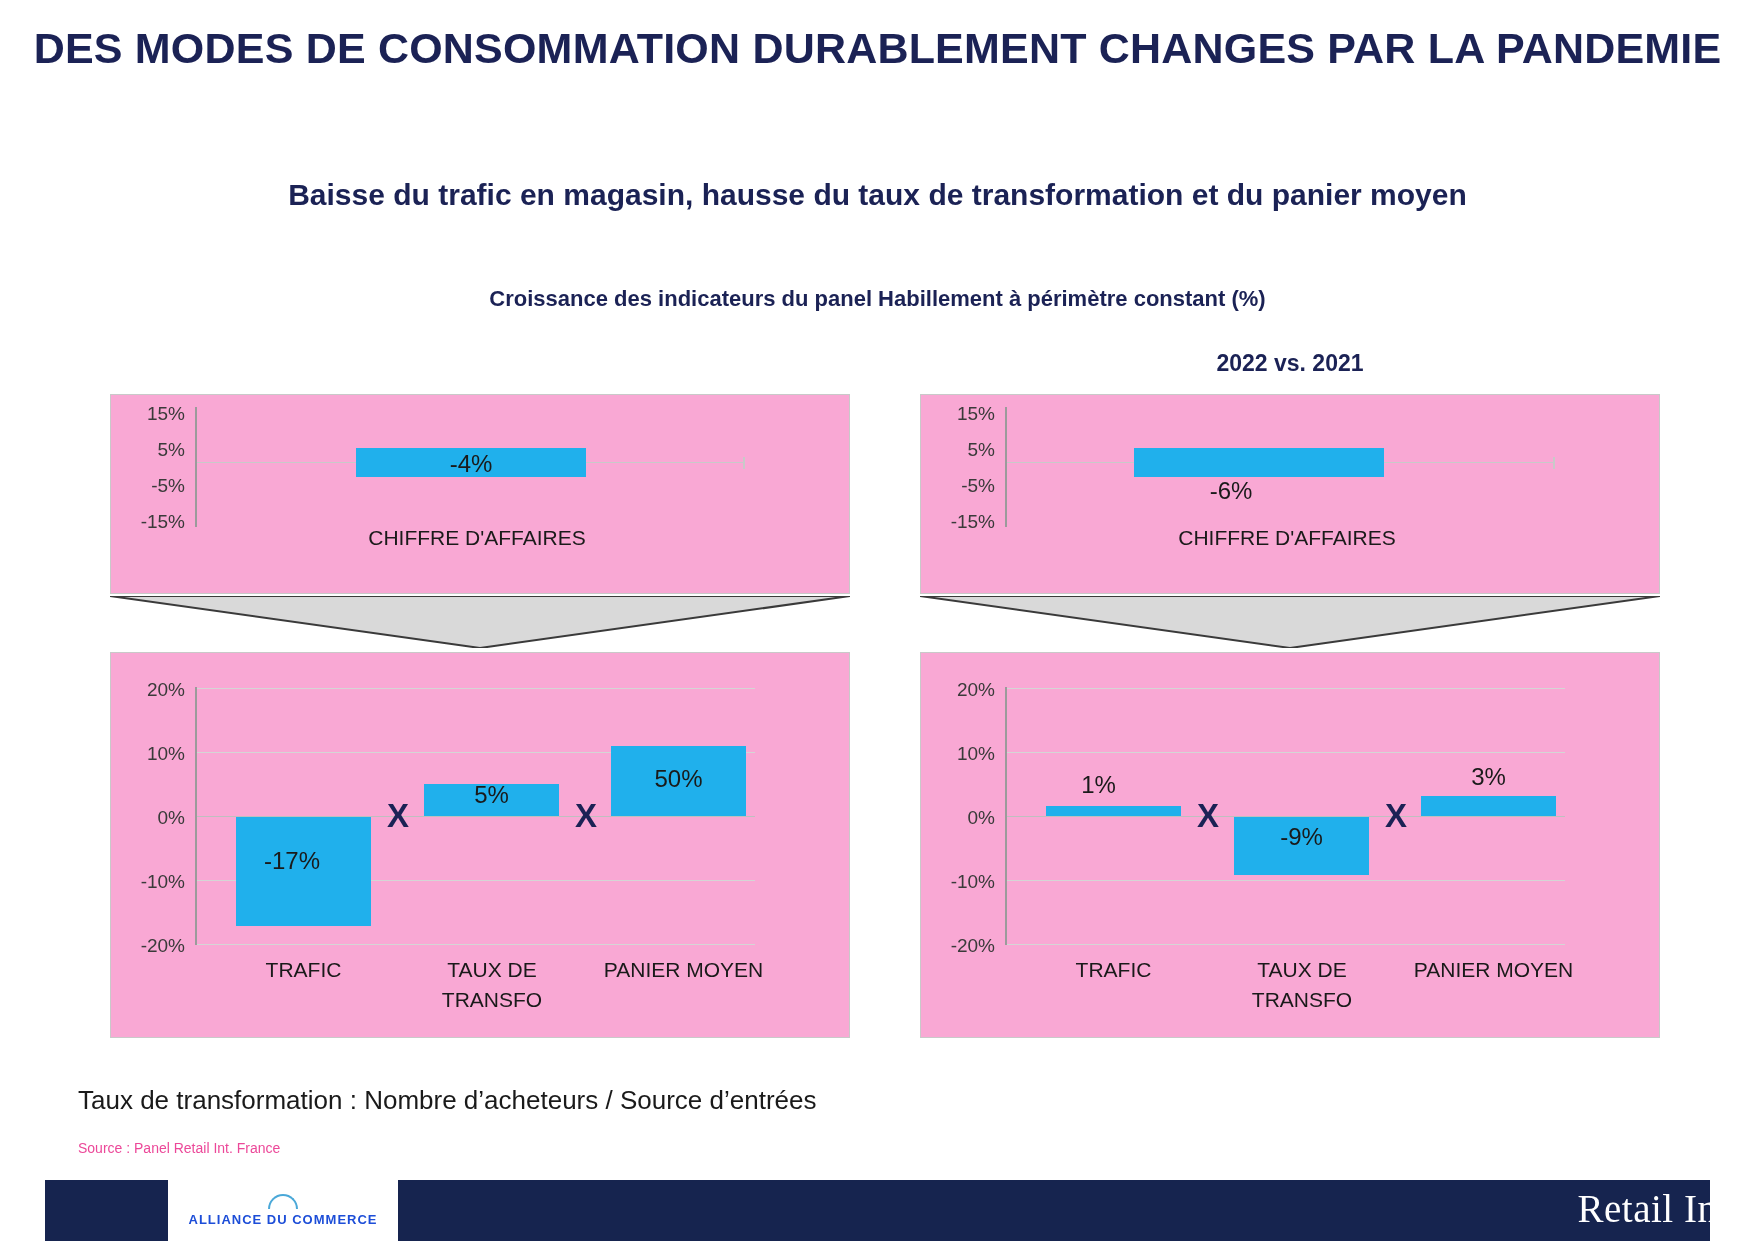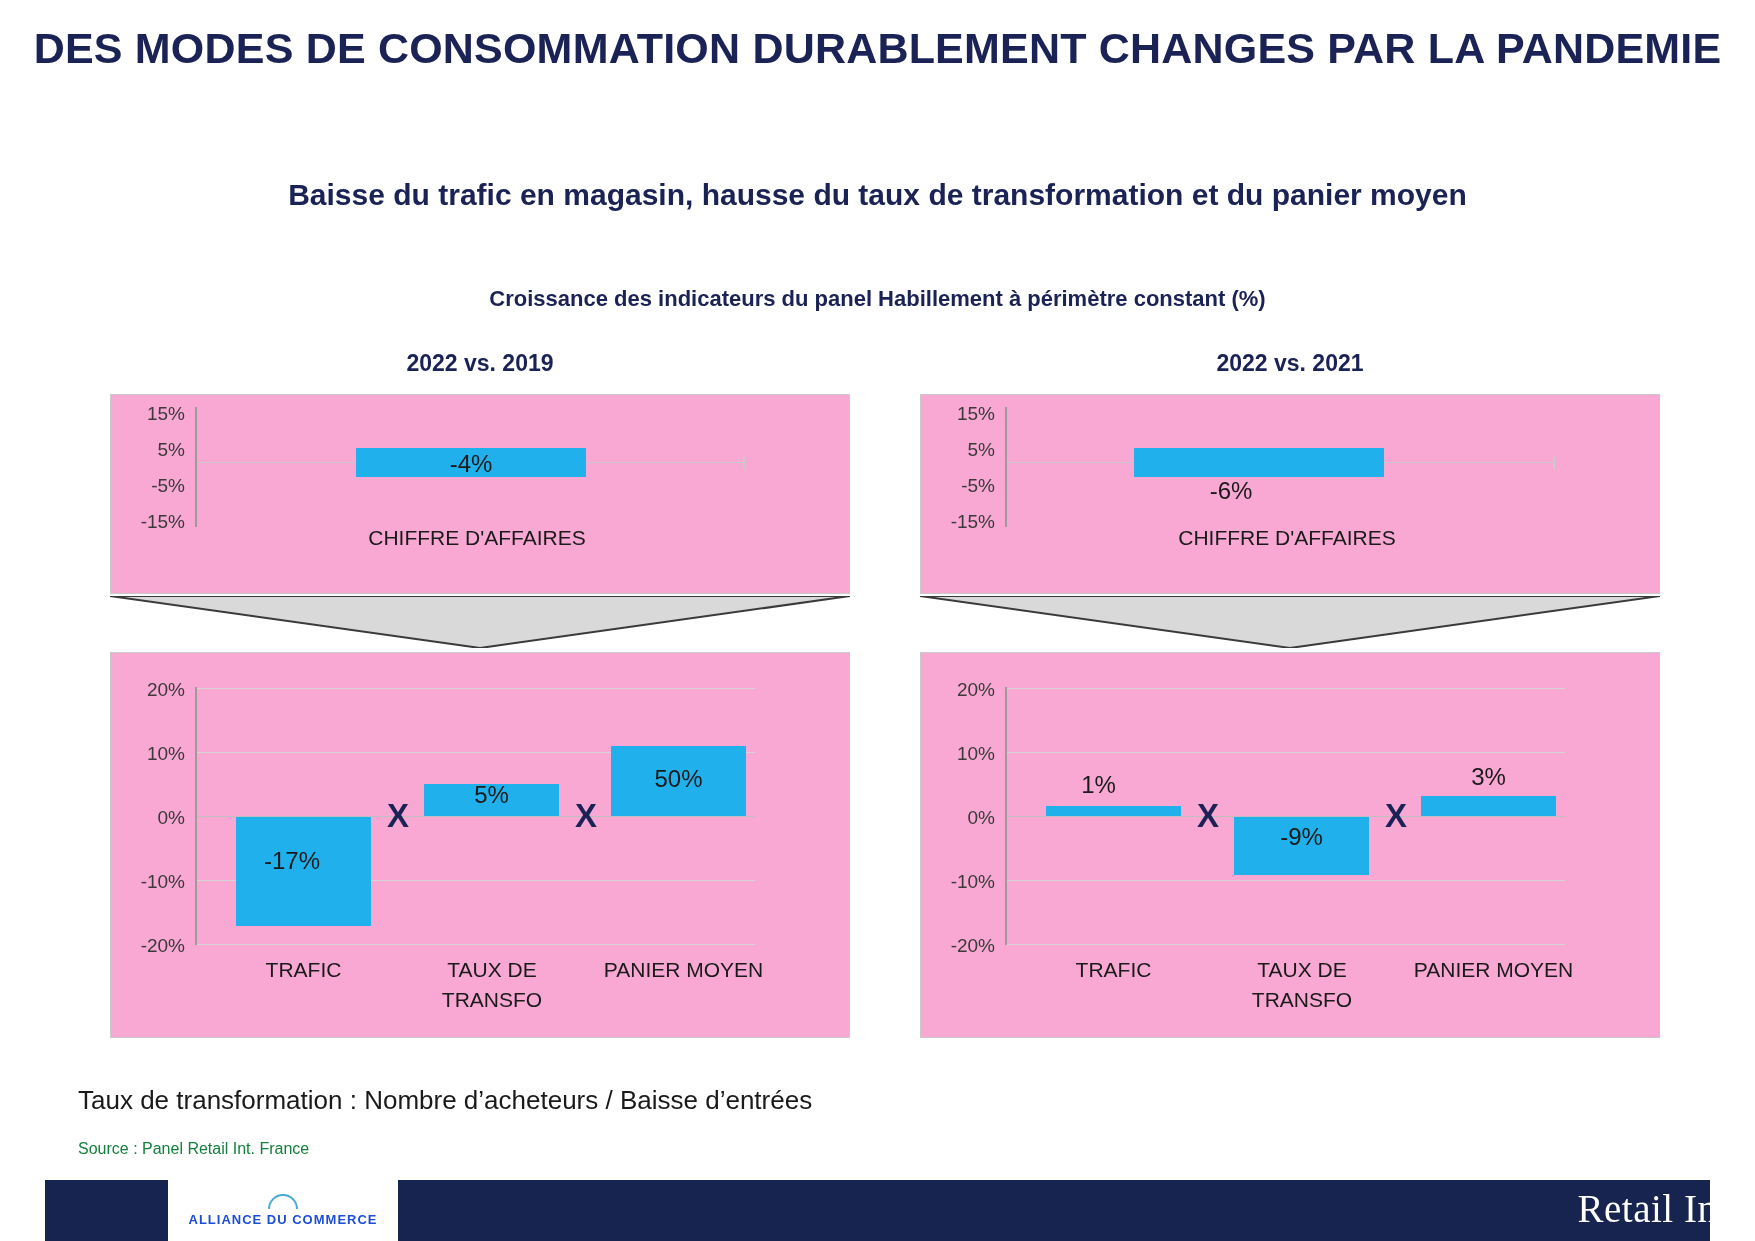--- a/index.html
+++ b/index.html
@@ -56,21 +56,21 @@
   }
   .xmark{
     position:absolute;font-size:33px;font-weight:bold;color:#1b2255;text-align:center;
   }
 
   
   .funnel{position:absolute;}
 
   
   .note1{position:absolute;left:78px;top:1085px;font-size:26px;color:#1a1a1a;}
-  .note2{position:absolute;left:78px;top:1140px;font-size:16px;color:#15803d;}
+  .note2{position:absolute;left:78px;top:1140px;font-size:14px;color:#ec4899;}
 
   
   .bottombar{position:absolute;left:45px;top:1180px;width:1665px;height:61px;background:#16244f;}
   .logo-white{
     position:absolute;left:168px;top:1180px;width:230px;height:61px;background:#ffffff;
     display:flex;align-items:center;justify-content:center;flex-direction:column;
   }
   .logo-text{font-size:13px;font-weight:bold;letter-spacing:1px;color:#1d4ed8;}
   .logo-arc{width:26px;height:13px;border:2px solid #4aa8d8;border-bottom:none;border-radius:26px 26px 0 0;margin-bottom:3px;}
   .brand{
@@ -80,21 +80,20 @@
 </style>
 </head>
 <body>
 
 <div class="slide">
 
   <div class="title">DES MODES DE CONSOMMATION DURABLEMENT CHANGES PAR LA PANDEMIE</div>
   <div class="subtitle">Baisse du trafic en magasin, hausse du taux de transformation et du panier moyen</div>
   <div class="panel-caption">Croissance des indicateurs du panel Habillement à périmètre constant (%)</div>
 
-  <div class="col-title" id="colTitleLeft">2022 vs. 2019</div>
   <div class="col-title" id="colTitleRight">2022 vs. 2021</div>
 
   <div class="chart-box" id="topLeft">
     <div class="plot">
       <div class="ytick" style="left:0;top:8px;">15%</div>
       <div class="ytick" style="left:0;top:44px;">5%</div>
       <div class="ytick" style="left:0;top:80px;">-5%</div>
       <div class="ytick" style="left:0;top:116px;">-15%</div>
 
       <div class="axis-line" style="left:84px;top:12px;width:2px;height:120px;"></div>
@@ -195,21 +194,21 @@
 
       <div class="xmark" style="left:262px;top:144px;width:50px;">X</div>
       <div class="xmark" style="left:450px;top:144px;width:50px;">X</div>
 
       <div class="cat-label" style="left:110px;top:302px;width:165px;">TRAFIC</div>
       <div class="cat-label" style="left:300px;top:302px;width:162px;">TAUX DE TRANSFO</div>
       <div class="cat-label" style="left:490px;top:302px;width:165px;">PANIER MOYEN</div>
     </div>
   </div>
 
-  <div class="note1">Taux de transformation : Nombre d’acheteurs / Baisse d’entrées</div>
+  <div class="note1">Taux de transformation : Nombre d’acheteurs / Source d’entrées</div>
   <div class="note2">Source : Panel Retail Int. France</div>
 
   <div class="bottombar"></div>
   <div class="logo-white">
     <div class="logo-arc"></div>
     <div class="logo-text">ALLIANCE DU COMMERCE</div>
   </div>
   <div class="brand">Retail Int.</div>
 
 </div>

